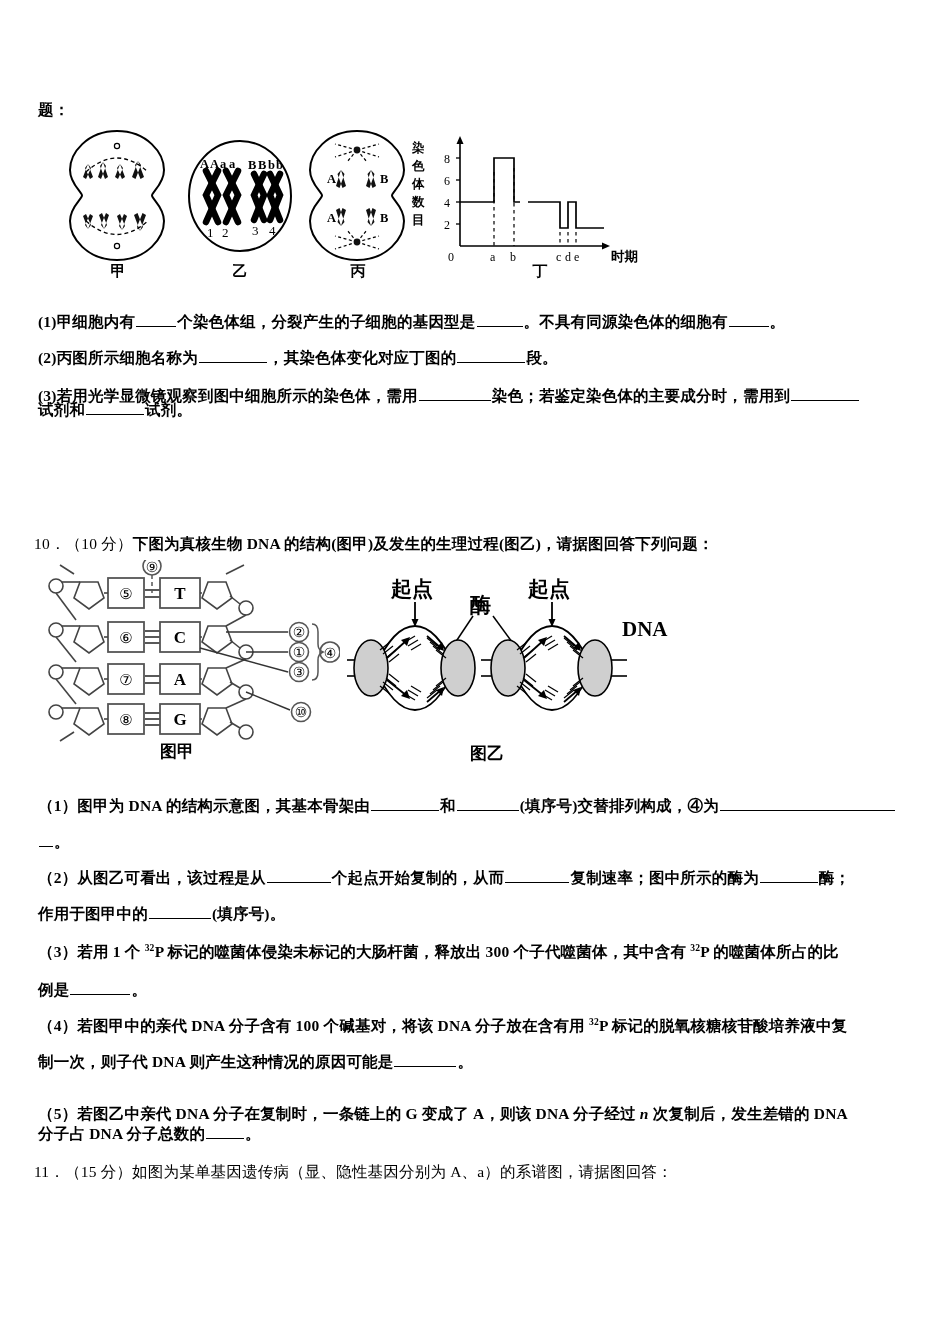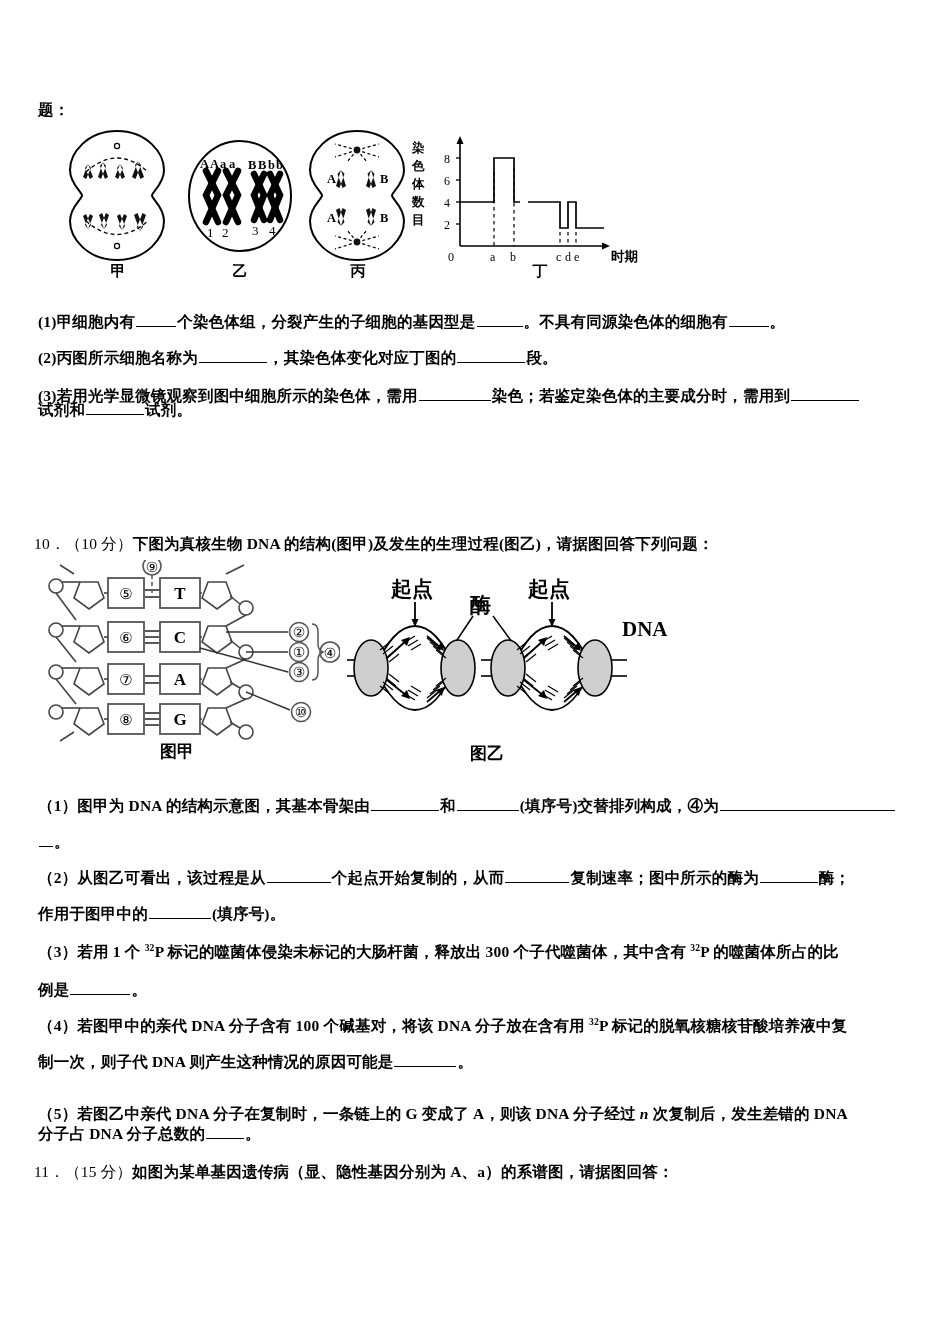--- a/index.html
+++ b/index.html
@@ -551,16 +551,16 @@
   </div>
 
   <div class="tline" style="left:38px; top:1104px;">
     <span>（5）若图乙中亲代 DNA 分子在复制时，一条链上的 G 变成了 A，则该 DNA 分子经过 </span><span class="ital">n</span><span> 次复制后，发生差错的 DNA</span>
   </div>
   <div class="tline" style="left:38px; top:1124px;">
     <span>分子占 DNA 分子总数的</span><span class="blank" style="width:38px;"></span><span>。</span>
   </div>
 
   <div class="tline" style="left:34px; top:1162px; font-weight:normal;">
-    <span style="font-weight:normal;">11．</span><span style="font-weight:normal;">（15 分）</span><span style="font-weight:bold;">如图为某单基因遗传病（显、隐性基因分别为 A、a）的系谱图，请据图回答：</span>
+    <span style="font-weight:normal;">11．</span><span style="font-weight:normal;">（15 分）</span><span style="font-weight:normal;">如图为某单基因遗传病（显、隐性基因分别为 A、a）的系谱图，请据图回答：</span>
   </div>
 
 </div>
 
 </body></html>

